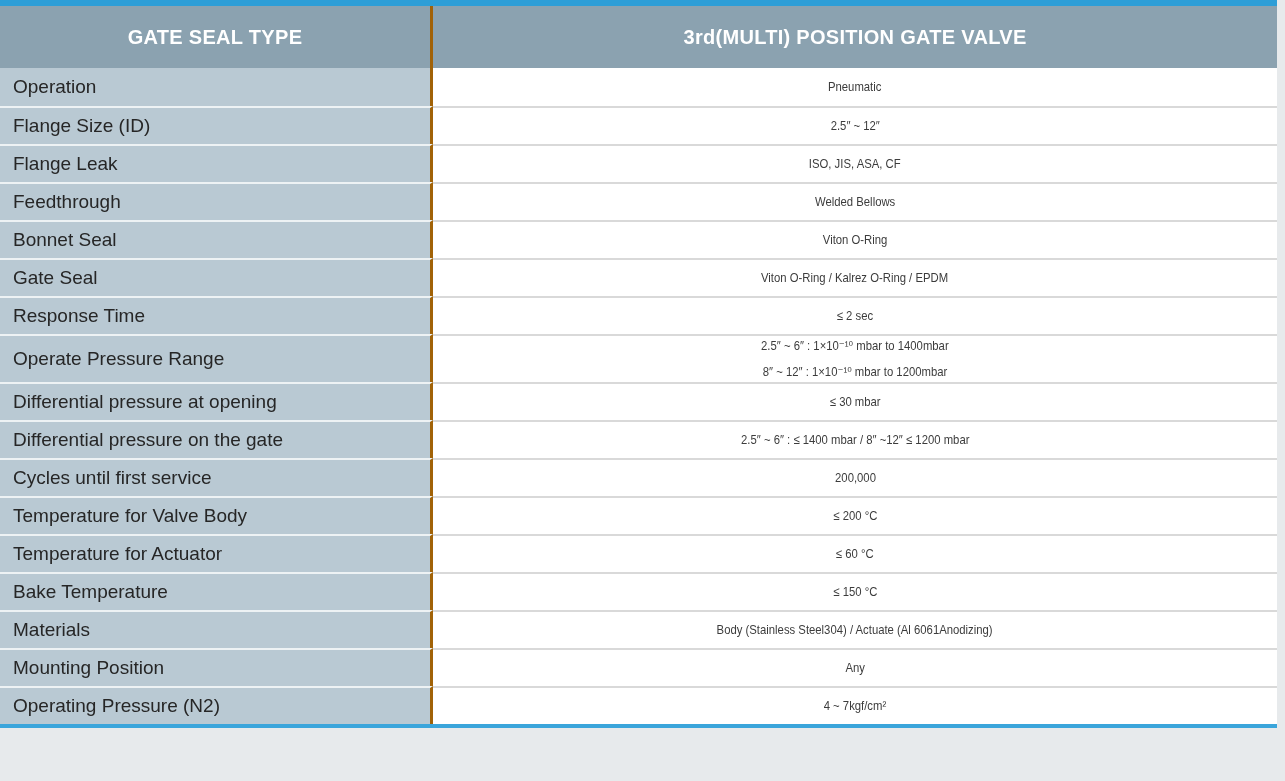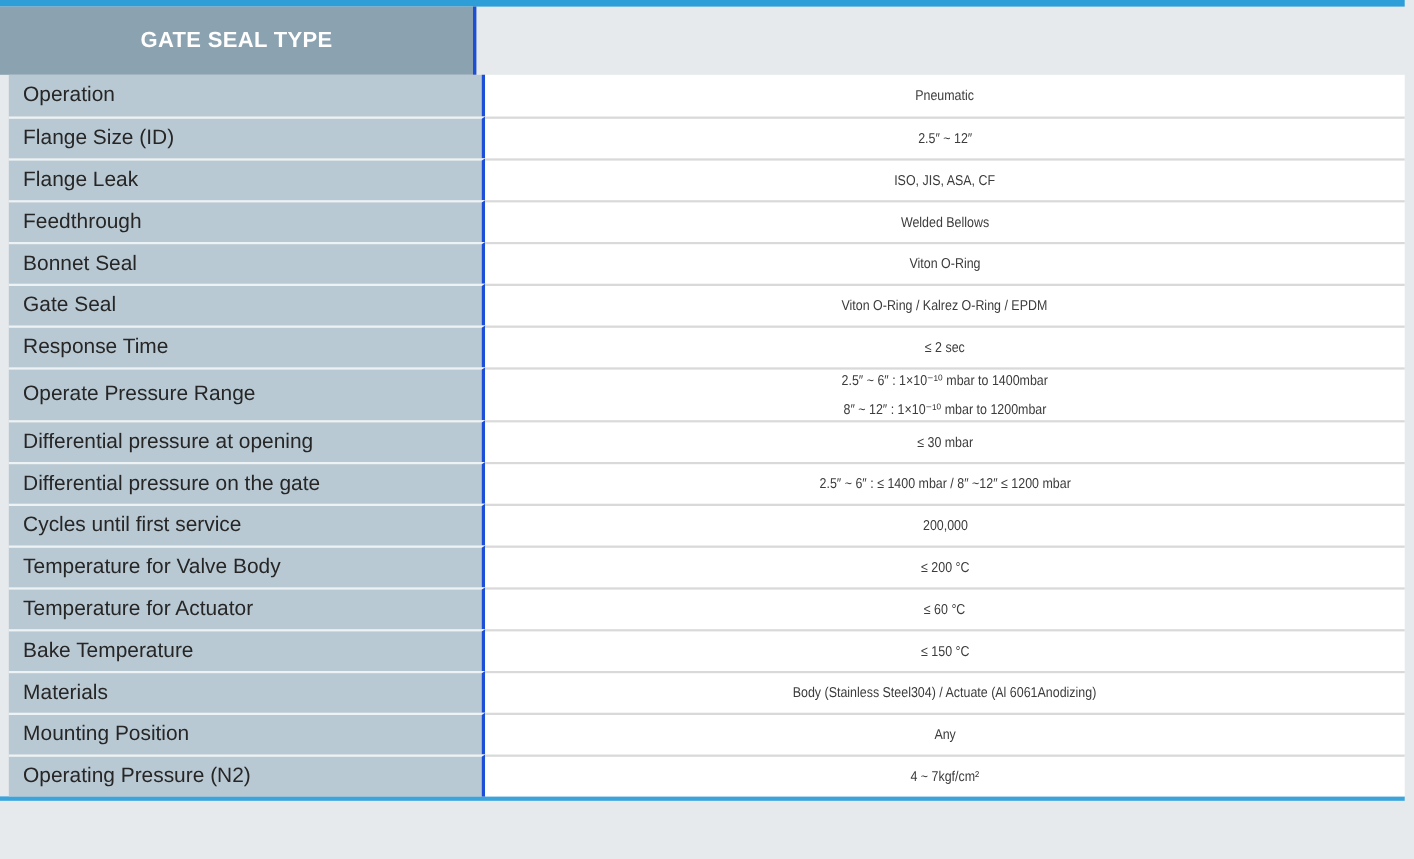--- a/index.html
+++ b/index.html
@@ -9,28 +9,28 @@
     font-family:"Liberation Sans","DejaVu Sans",sans-serif;
     overflow:hidden;
   }
   .spec-table {
     width:1277px;
     border-top:6px solid #2d9ed7;
     border-bottom:4px solid #3aa5db;
   }
   .row { display:flex; }
   .header-row { height:62px; }
-  .data-row { height:38px;padding-left:8px; }
+  .data-row { height:38px; }
   .data-row.tall { height:48px; }
   .cell { display:flex; align-items:center; }
   .label-cell {
     width:433px;
     flex:0 0 433px;
     background:#b9c9d3;
-    border-right:3px solid #1d4ed8;
+    border-right:3px solid #a16207;
     padding-left:13px;
     font-size:19px;
     color:#262626;
   }
   .value-cell {
     flex:1;
     background:#ffffff;
     justify-content:center;
     flex-direction:column;
     font-size:13px;
@@ -55,20 +55,21 @@
     white-space:nowrap;
   }
 </style>
 </head>
 <body>
 
 <div class="spec-table">
 
   <div class="row header-row">
     <div class="cell label-cell">GATE SEAL TYPE</div>
+    <div class="cell value-cell">3rd(MULTI) POSITION GATE VALVE</div>
   </div>
 
   <div class="row data-row">
     <div class="cell label-cell">Operation</div>
     <div class="cell value-cell">
         <span class="val">Pneumatic</span>
       </div>
   </div>
 
   <div class="row data-row">

